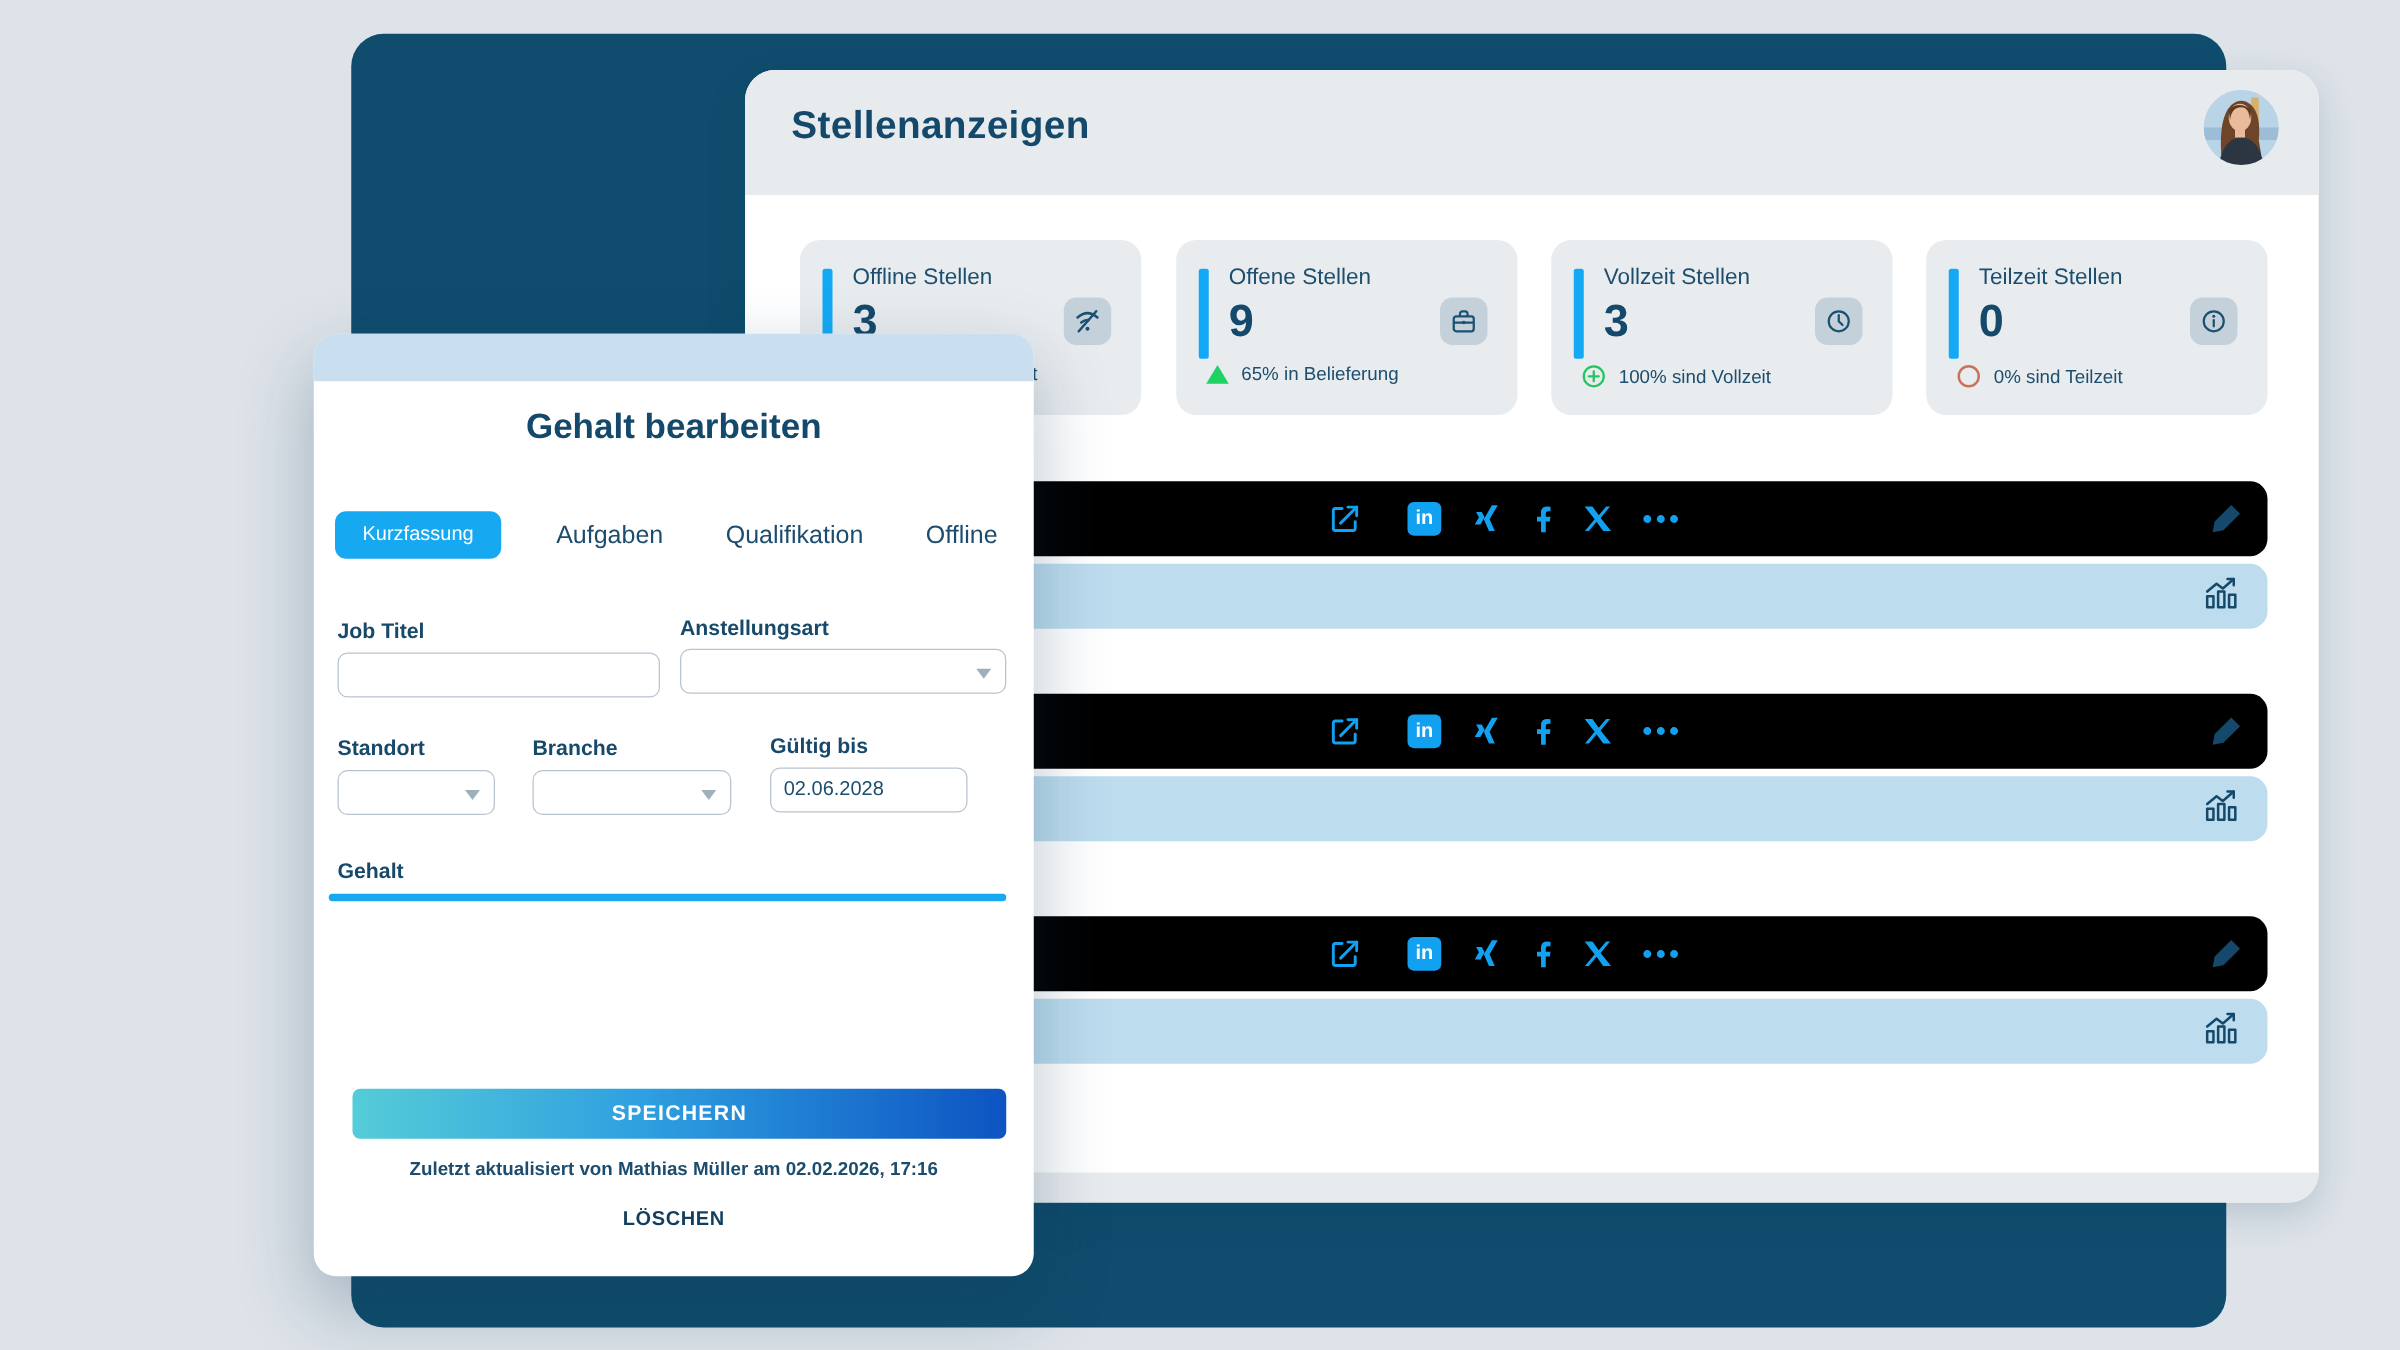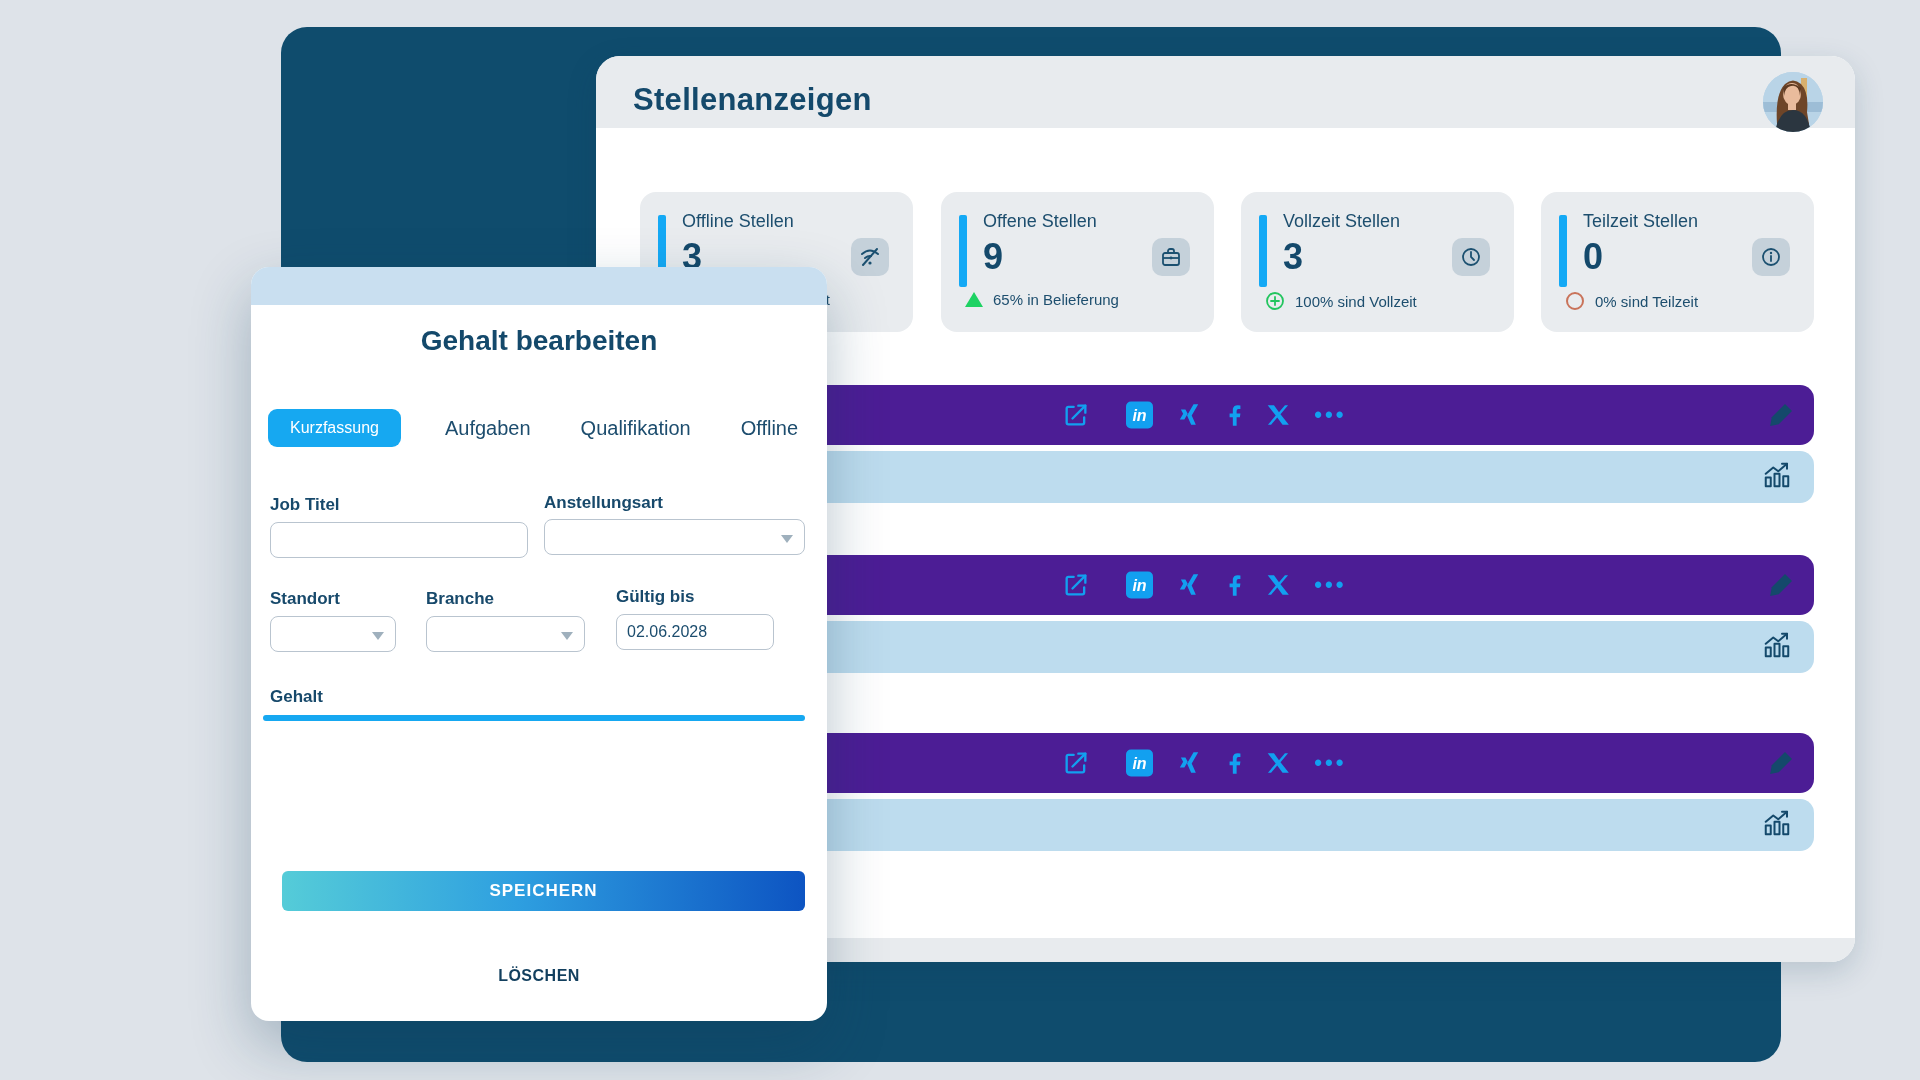--- a/index.html
+++ b/index.html
@@ -5,21 +5,21 @@
   * { margin:0; padding:0; box-sizing:border-box; }
   html,body { width:1920px; height:1080px; overflow:hidden; }
   body { font-family:"Liberation Sans", sans-serif; background:#dee3e9; position:relative; }
 
   .navy-panel { position:absolute; left:281px; top:27px; width:1500px; height:1035px;
     background:#0f4c6d; border-radius:26px; }
 
   .main-panel { position:absolute; left:596px; top:56px; width:1259px; height:906px;
     background:#ffffff; border-radius:24px; box-shadow:0 10px 30px rgba(15,60,90,.18); }
 
-  .main-header { position:absolute; left:0; top:0; width:100%; height:72px;
+  .main-header { position:absolute; left:0; top:0; width:100%; height:100px;
     background:#e8ebee; border-radius:24px 24px 0 0; }
   .main-title { position:absolute; left:37px; top:26px; font-size:31px; font-weight:bold; color:#14496b; letter-spacing:.3px; }
   .avatar { position:absolute; right:32px; top:16px; width:60px; height:60px; border-radius:50%;
     overflow:hidden; background:#b9d4e7; }
 
   .main-footer { position:absolute; left:0; bottom:0; width:100%; height:24px;
     background:#e8ebee; border-radius:0 0 24px 24px; }
 
   
   .stat-card { position:absolute; top:136px; width:273px; height:140px; background:#e9ecef; border-radius:16px; }
@@ -29,21 +29,21 @@
   .stat-value { position:absolute; left:42px; top:44px; font-size:36px; font-weight:bold; color:#14496b; }
   .stat-badge { position:absolute; right:24px; top:46px; width:38px; height:38px; border-radius:10px;
     background:#c5d1da; display:flex; align-items:center; justify-content:center; }
   .stat-status { position:absolute; left:24px; top:99px; display:flex; align-items:center; gap:10px;
     font-size:15px; color:#1d4e6e; }
   .stat-status.frag { left:0; padding-left:170px; }
   .tri-up { width:0; height:0; border-left:9px solid transparent; border-right:9px solid transparent;
     border-bottom:15px solid #1ed263; }
 
   
-  .job-row { position:absolute; left:20px; width:1198px; height:60px; background:#4c1d95; border-radius:14px;font-style:italic; }
+  .job-row { position:absolute; left:20px; width:1198px; height:60px; background:#000000; border-radius:14px; }
   .job-subrow { position:absolute; left:20px; width:1198px; height:52px; background:#bddcee; border-radius:14px; }
   .row-icons { position:absolute; left:0; top:0; width:100%; height:100%; }
   .sicon { position:absolute; top:50%; transform:translateY(-50%); display:flex; align-items:center; justify-content:center; }
   .li-badge { width:27px; height:27px; background:#12a0f0; border-radius:5px; color:#fff;
     font-weight:bold; font-size:16px; display:flex; align-items:center; justify-content:center; }
   .dots { color:#12a0f0; font-size:22px; font-weight:bold; letter-spacing:3px; }
   .chart-icon-wrap { position:absolute; left:1146px; top:50%; transform:translateY(-50%); }
 
   
   .modal { position:absolute; left:251px; top:267px; width:576px; height:754px; background:#ffffff;
@@ -344,14 +344,15 @@
     <span class="dd-arrow"></span>
   </div>
 
   <div class="f-label" style="left:365px; top:320px">Gültig bis</div>
   <input class="f-input" style="left: 365px; top: 347px; width: 158px;" value="02.06.2028">
 
   <div class="f-label" style="left:19px; top:420px">Gehalt</div>
   <div class="gehalt-line"></div>
 
   <button class="save-btn">SPEICHERN</button>
+  <div class="updated-text">Zuletzt aktualisiert von Mathias Müller am 02.02.2026, 17:16</div>
   <button class="delete-btn">LÖSCHEN</button>
 </div>
 
 </body></html>

